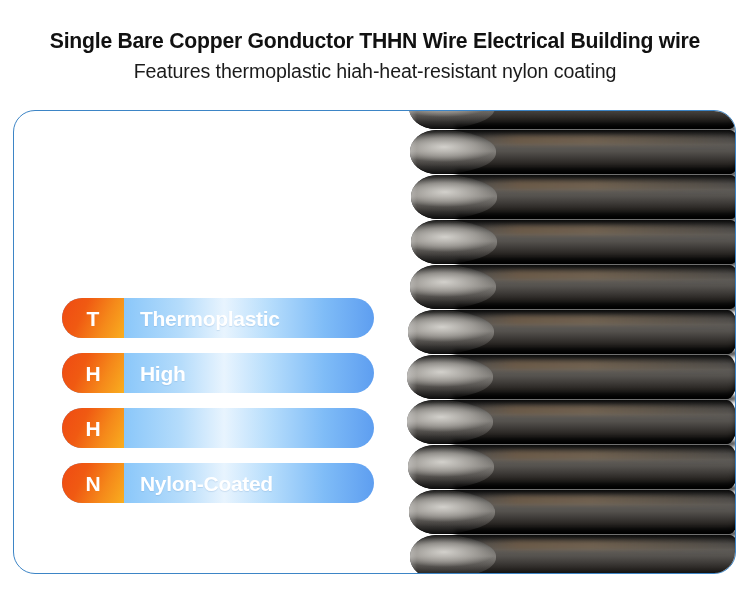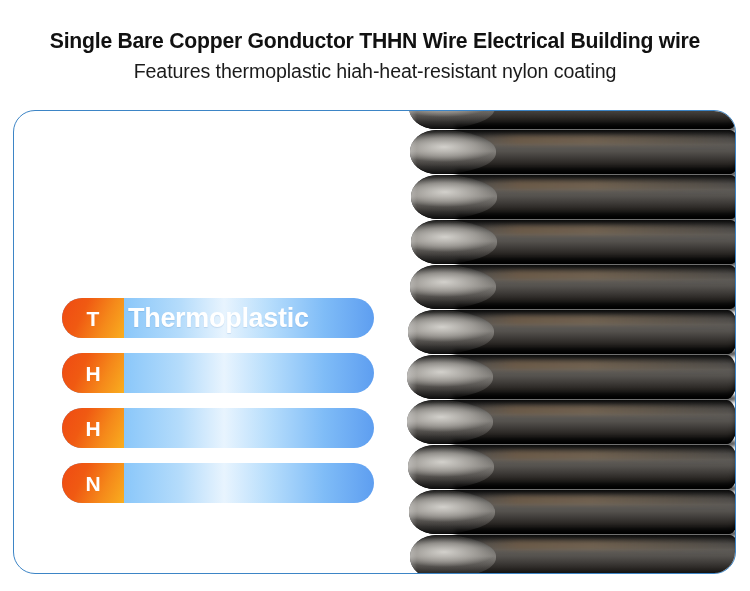--- a/index.html
+++ b/index.html
@@ -185,23 +185,23 @@
   }
   .pill .letter {
     color: #ffffff;
     font-size: 21px;
     font-weight: bold;
     line-height: 1;
     letter-spacing: 0;
   }
   .pill .pill-label {
     flex: 1 1 auto;
-    padding-left: 4px;
+    padding-left: 16px;
     color: #ffffff;
-    font-size: 27px;
+    font-size: 21px;
     font-weight: bold;
     letter-spacing: -0.3px;
     line-height: 1;
     white-space: nowrap;
     text-shadow: 0 1px 1px rgba(70,120,180,0.18);
   }
 </style>
 </head>
 <body>
 
@@ -276,27 +276,29 @@
         <div class="pill">
           <div class="letter-box">
             <span class="letter">T</span>
           </div>
           <span class="pill-label">Thermoplastic</span>
         </div>
         <div class="pill">
           <div class="letter-box">
             <span class="letter">H</span>
           </div>
+          <span class="pill-label">High</span>
         </div>
         <div class="pill">
           <div class="letter-box">
             <span class="letter">H</span>
           </div>
         </div>
         <div class="pill">
           <div class="letter-box">
             <span class="letter">N</span>
           </div>
+          <span class="pill-label">Nylon-Coated</span>
         </div>
       </div>
 
   </div>
 </div>
 
 </body></html>

